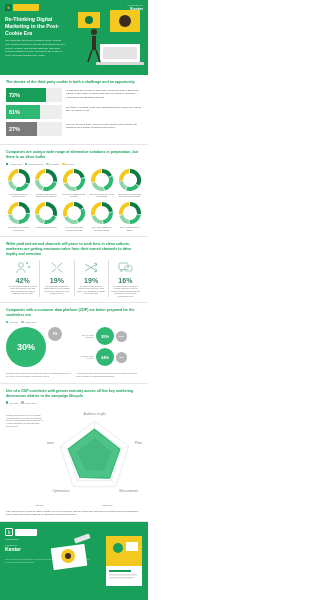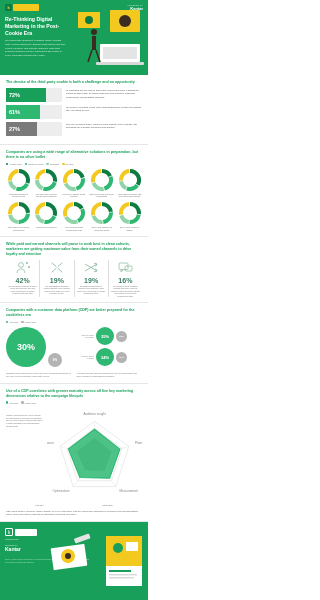--- a/index.html
+++ b/index.html
@@ -83,21 +83,21 @@
   }
   .icon-cell:last-child { border-right: none; }
   .icon-box { height: 16px; display: flex; align-items: center; justify-content: center; }
   .icon-val { font-size: 7px; font-weight: bold; color: #3a7f60; margin: 1px 0; }
   .icon-txt { font-size: 1.8px; color: #777; line-height: 1.4; }
 
   
   .circle-area { display: flex; align-items: flex-start; gap: 4px; margin-top: 3px; }
   .circle-left { width: 68px; }
   .circle-right { flex: 1; }
-  .big-circle-wrap { display: flex; align-items: flex-end; gap: 2px; }
+  .big-circle-wrap { display: flex; align-items: flex-start; gap: 2px; }
   .big-circle {
     width: 40px; height: 40px; border-radius: 50%; background: #2eb872;
     display: flex; align-items: center; justify-content: center;
     color: #fff; font-size: 9px; font-weight: bold;
   }
   .small-gray {
     width: 14px; height: 14px; border-radius: 50%; background: #b3b3b3;
     display: flex; align-items: center; justify-content: center;
     color: #fff; font-size: 3px; font-weight: bold;
   }

